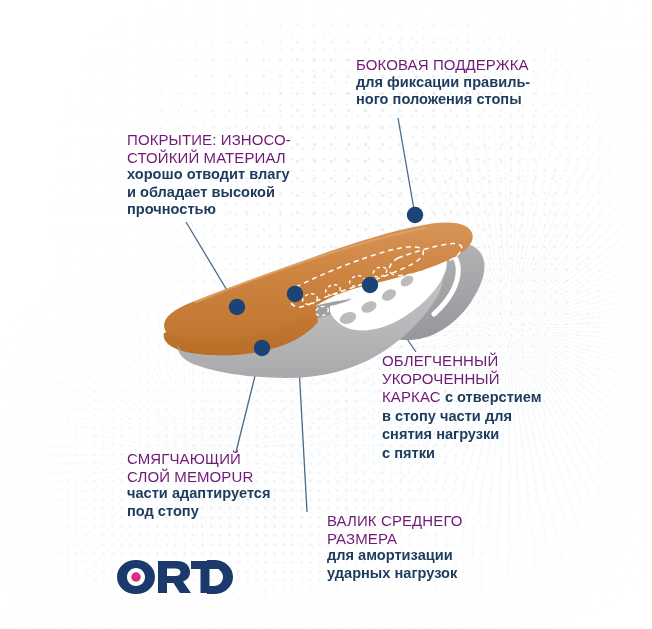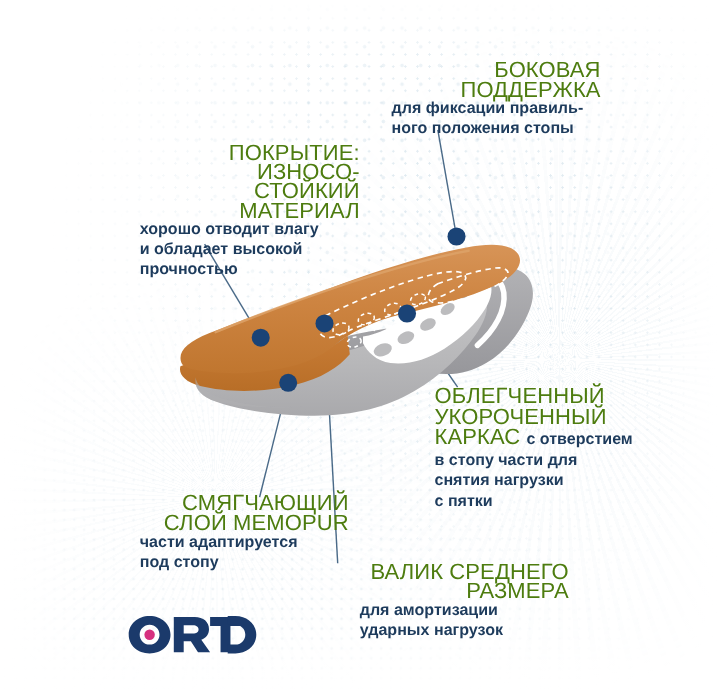--- a/index.html
+++ b/index.html
@@ -66,27 +66,26 @@
       linear-gradient(to bottom,#fff 0px, rgba(255,255,255,0) 48px),
       linear-gradient(to top,   #fff 0px, rgba(255,255,255,0) 60px);
   }
 
   
   #art{position:absolute;left:0;top:0;width:652px;height:629px;}
 
   
   .callout{position:absolute;}
   .ttl{
-    color:#4d7c0f;
-    font-size:20px;
+    color:#701a75;
+    font-size:15px;
     line-height:17.6px;
     font-weight:400;
     letter-spacing:.1px;
     white-space:pre-line;
-    text-align:right;
   }
   .bdy{
     color:#1d3b5c;
     font-size:14.6px;
     line-height:17.6px;
     font-weight:700;
     letter-spacing:0;
     white-space:pre-line;
   }
   .inlinewrap .ttl{display:inline;}
@@ -246,21 +245,21 @@
   </div>
 
   <div class="callout" style="left:127px;top:131px;width:200px;">
     <div class="ttl">ПОКРЫТИЕ: ИЗНОСО-
 СТОЙКИЙ МАТЕРИАЛ</div>
     <div class="bdy">хорошо отводит влагу
 и обладает высокой
 прочностью</div>
   </div>
 
-  <div class="callout inlinewrap" style="left:382px;top:352px;width:200px;margin-left:13px;">
+  <div class="callout inlinewrap" style="left:382px;top:352px;width:200px;">
     <span class="ttl">ОБЛЕГЧЕННЫЙ
 УКОРОЧЕННЫЙ
 КАРКАС </span><span class="bdy">с отверстием
 в стопу части для
 снятия нагрузки
 с пятки</span>
   </div>
 
   <div class="callout" style="left:127px;top:450px;width:190px;">
     <div class="ttl">СМЯГЧАЮЩИЙ

